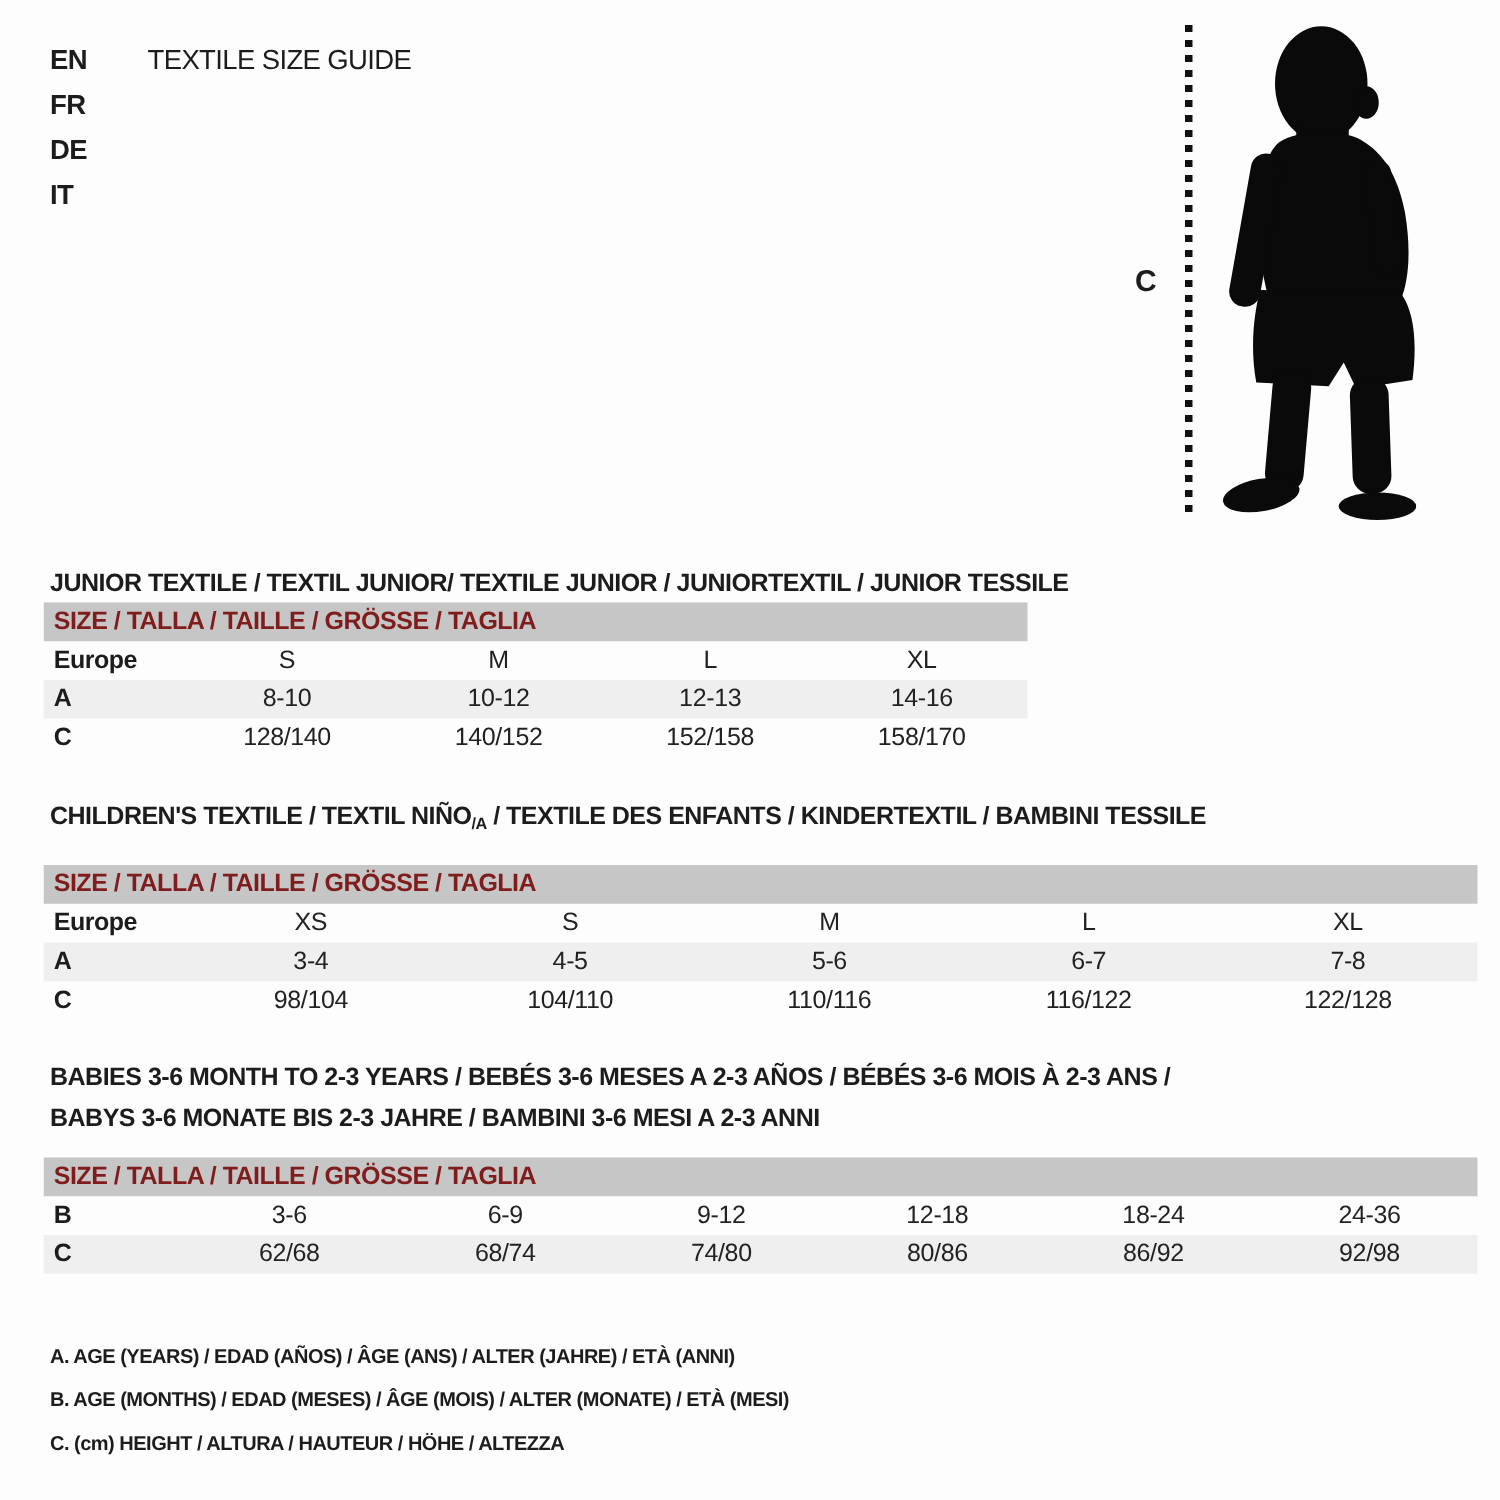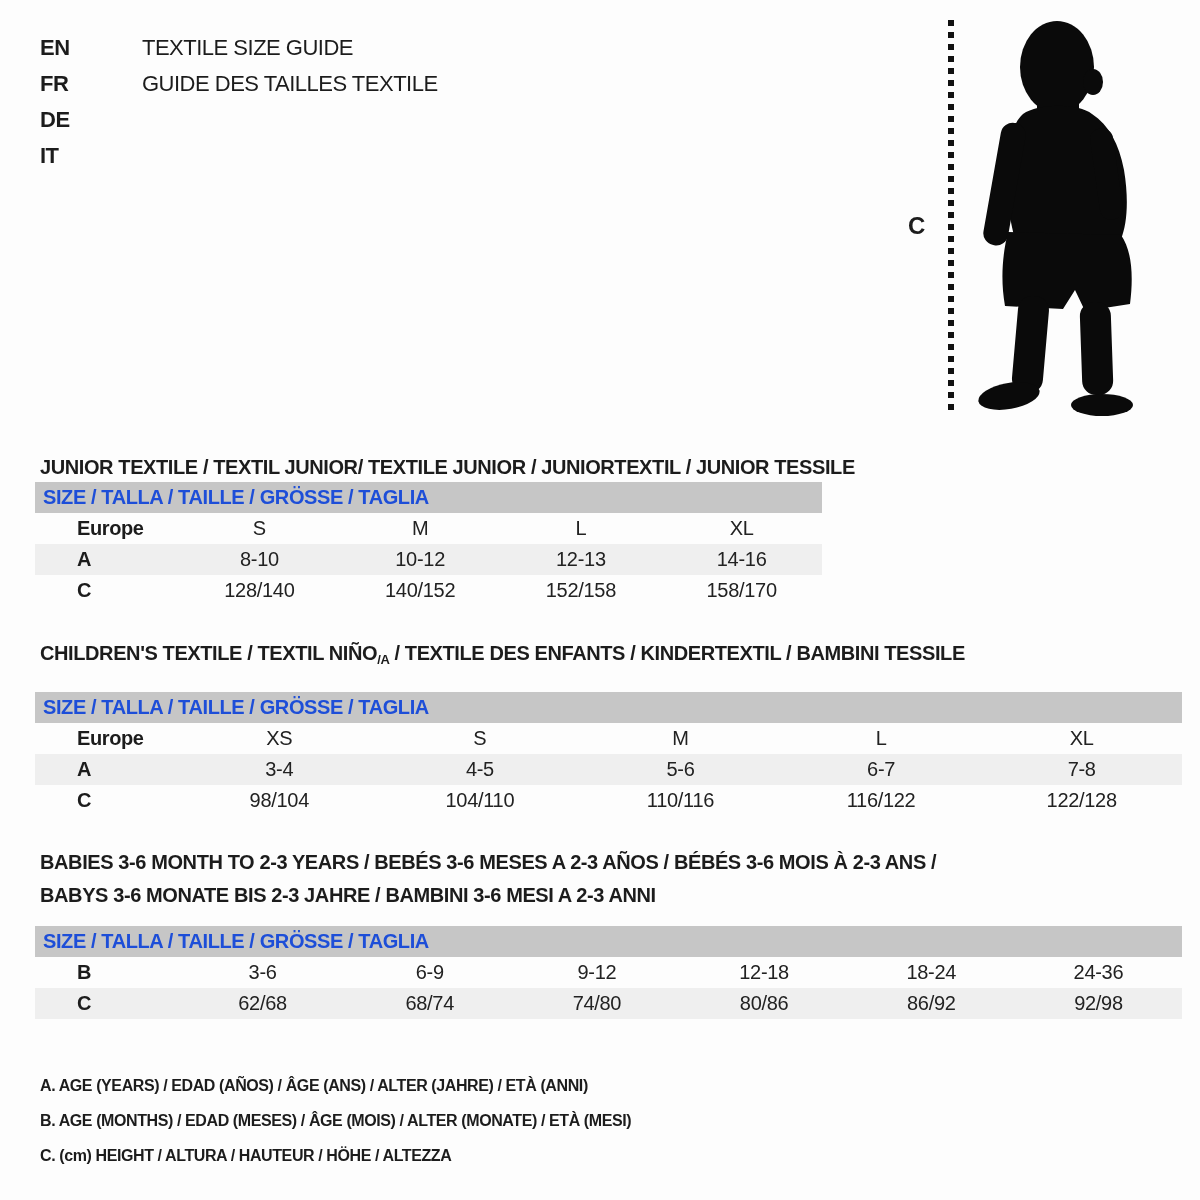--- a/index.html
+++ b/index.html
@@ -9,21 +9,21 @@
     width: 1200px;
     height: 1200px;
     background: #fdfdfd;
     font-family: "Liberation Sans", sans-serif;
     color: #1c1c1c;
     overflow: hidden;
   }
 
   
   .lang-block { position: absolute; left: 40px; top: 30px; }
-  .lang-row { display: flex; height: 36px; align-items: center; gap: 24px; }
+  .lang-row { display: flex; height: 36px; align-items: center; }
   .lang-code {
     width: 78px; font-size: 22px; font-weight: 700; letter-spacing: -0.5px;
   }
   .lang-label { font-size: 22px; font-weight: 400; letter-spacing: -0.5px; }
 
   
   .height-line {
     position: absolute; left: 948px; top: 20px; width: 6px; height: 396px;
     background: repeating-linear-gradient(to bottom, #111 0 6px, transparent 6px 12px);
   }
@@ -41,27 +41,27 @@
   .sub-a { font-size: 13px; position: relative; top: 4px; font-weight: 700; }
 
   
   .tbl { position: absolute; left: 35px; }
   .tbl-junior   { top: 482px; width: 787px; }
   .tbl-children { top: 692px; width: 1147px; }
   .tbl-babies   { top: 926px; width: 1147px; }
   .tbl-bar {
     height: 31px; background: #c6c6c6;
     display: flex; align-items: center; padding-left: 8px;
-    font-size: 20px; font-weight: 700; letter-spacing: -0.4px; color: #1d4ed8;
+    font-size: 20px; font-weight: 700; letter-spacing: -0.4px; color: #7f1d1d;
   }
   .tbl-row { display: flex; height: 31px; align-items: center; }
   .tbl-row.shaded { background: #efefef; }
   .cell-label {
     width: 110px; padding-left: 8px;
-    font-size: 20px; font-weight: 700; letter-spacing: -0.4px; margin-left: 34px;
+    font-size: 20px; font-weight: 700; letter-spacing: -0.4px;
   }
   .cell-val {
     flex: 1; text-align: center;
     font-size: 20px; font-weight: 400; letter-spacing: -0.3px; color: #222;
   }
 
   
   .legend { position: absolute; left: 40px; top: 1068px; }
   .legend-line {
     font-size: 16px; font-weight: 700; letter-spacing: -0.4px;
@@ -73,21 +73,20 @@
 
 <div class="page">
 
   <div class="lang-block">
     <div class="lang-row">
       <div class="lang-code">EN</div>
       <div class="lang-label">TEXTILE SIZE GUIDE</div>
     </div>
     <div class="lang-row">
       <div class="lang-code">FR</div>
-      <div class="lang-label">GUIDE DES TAILLES TEXTILE</div>
     </div>
     <div class="lang-row">
       <div class="lang-code">DE</div>
     </div>
     <div class="lang-row">
       <div class="lang-code">IT</div>
     </div>
   </div>
 
   <div class="height-line"></div>

